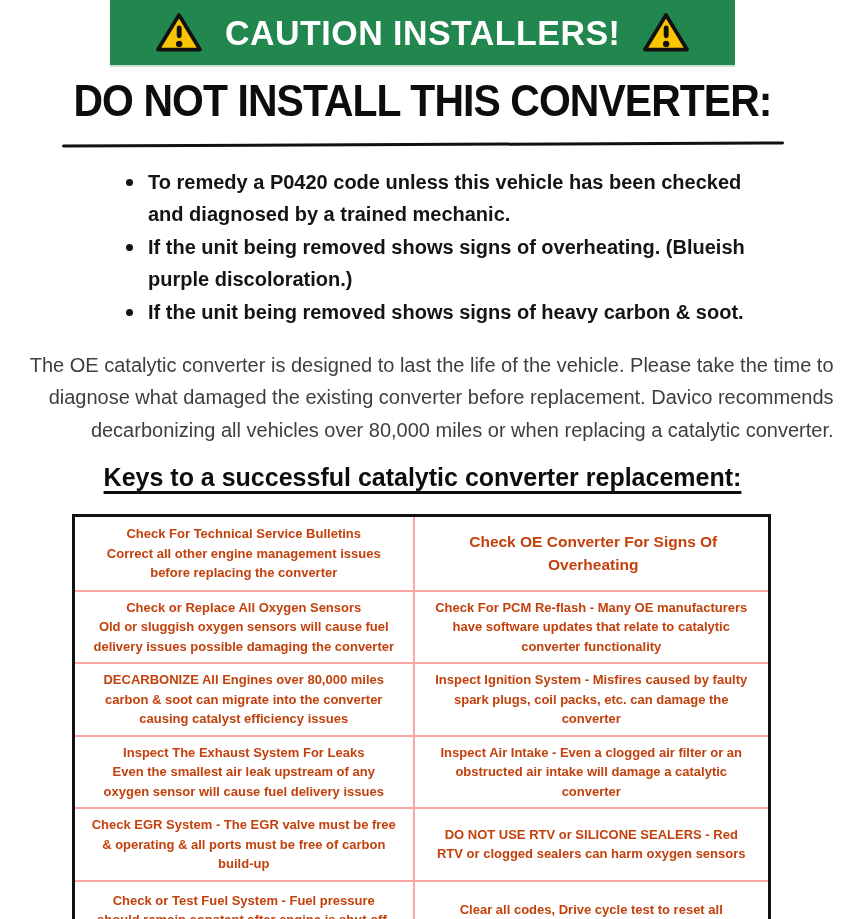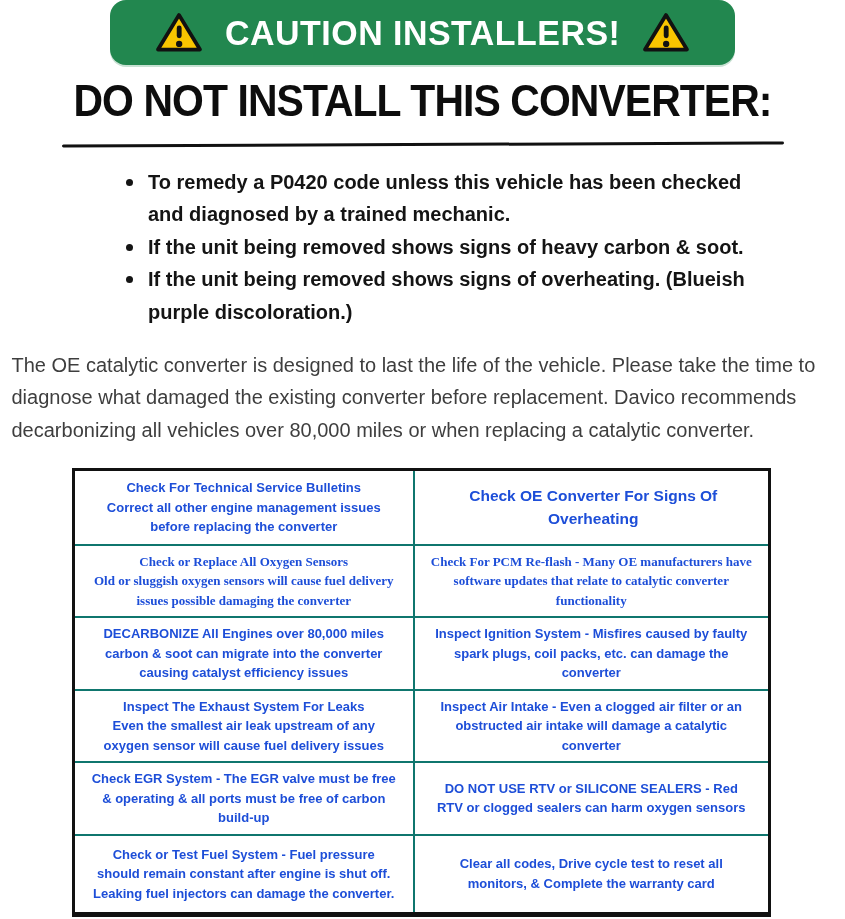--- a/index.html
+++ b/index.html
@@ -19,21 +19,20 @@
   .banner {
     width: 625px;
     height: 65px;
     margin: 0 auto;
     background: #22874F;
     display: flex;
     align-items: center;
     justify-content: center;
     gap: 16px;
     box-shadow: 0 2px 0 rgba(34,135,79,0.25);
-    border-radius: 16px;
   }
   .banner-title {
     color: #ffffff;
     font-size: 35px;
     font-weight: 800;
     letter-spacing: 0.5px;
     white-space: nowrap;
     transform: scaleX(0.97);
   }
   .warn-icon { width: 48px; height: 44px; display: block; }
@@ -82,21 +81,21 @@
     width: 7px;
     height: 7px;
     border-radius: 50%;
     background: #141414;
   }
 
   
   .intro {
     margin: 21px auto 0 auto;
     max-width: 822px;
-    text-align: left;
+    text-align: right;
     font-size: 20px;
     font-weight: 400;
     line-height: 1.62;
     color: #3e3e3e;
   }
 
   
   .keys-heading {
     margin-top: 17px;
     text-align: center;
@@ -111,34 +110,34 @@
   
   .keys-table {
     border-collapse: collapse;
     table-layout: fixed;
     margin: 22px 0 0 72px;
     width: 696px;
     border: 3px solid #111;
     border-bottom-width: 5px;
   }
   .keys-table td {
-    border: 2px solid #0f766e;
+    border: 2px solid #fca5a5;
     text-align: center;
     vertical-align: middle;
     font-size: 13px;
     font-weight: 700;
     line-height: 1.5;
     padding: 6px 16px;
-    color: #1d4ed8;
+    color: #c2410c;
     white-space: pre-line;
   }
   .keys-table col.c-left  { width: 340px; }
   .keys-table col.c-right { width: 356px; }
   tr.r0 { height: 75px; }
-  tr.r1 { height: 58px; font-family: Liberation Serif, serif; }
+  tr.r1 { height: 58px; }
   tr.r2 { height: 54px; }
   tr.r3 { height: 59px; }
   tr.r4 { height: 63px; }
   tr.r5 { height: 80px; }
   tr.r0 td.cell-right { font-size: 15.5px; padding-left: 20px; }
 </style>
 </head>
 <body>
 
 <div class="page">
@@ -160,26 +159,27 @@
       </svg>
     </span>
   </div>
 
   <h1 class="headline">DO NOT INSTALL THIS CONVERTER:</h1>
 
   <div class="divider"></div>
 
   <ul class="warn-list">
     <li>To remedy a P0420 code unless this vehicle has been checked and diagnosed by a trained mechanic.</li>
+    <li>If the unit being removed shows signs of overheating. (Blueish purple discoloration.)</li>
     <li>If the unit being removed shows signs of heavy carbon &amp; soot.</li>
-    <li>If the unit being removed shows signs of overheating. (Blueish purple discoloration.)</li>
   </ul>
 
   <p class="intro">The OE catalytic converter is designed to last the life of the vehicle. Please take the time to diagnose what damaged the existing converter before replacement. Davico recommends decarbonizing all vehicles over 80,000 miles or when replacing a catalytic converter.</p>
 
+  <h2 class="keys-heading">Keys to a successful catalytic converter replacement:</h2>
 
   <table class="keys-table">
     <colgroup>
         <col class="c-left">
         <col class="c-right">
       </colgroup>
     <tbody>
       <tr class="r0">
         <td class="cell-left">Check For Technical Service Bulletins
 Correct all other engine management issues before replacing the converter</td>

